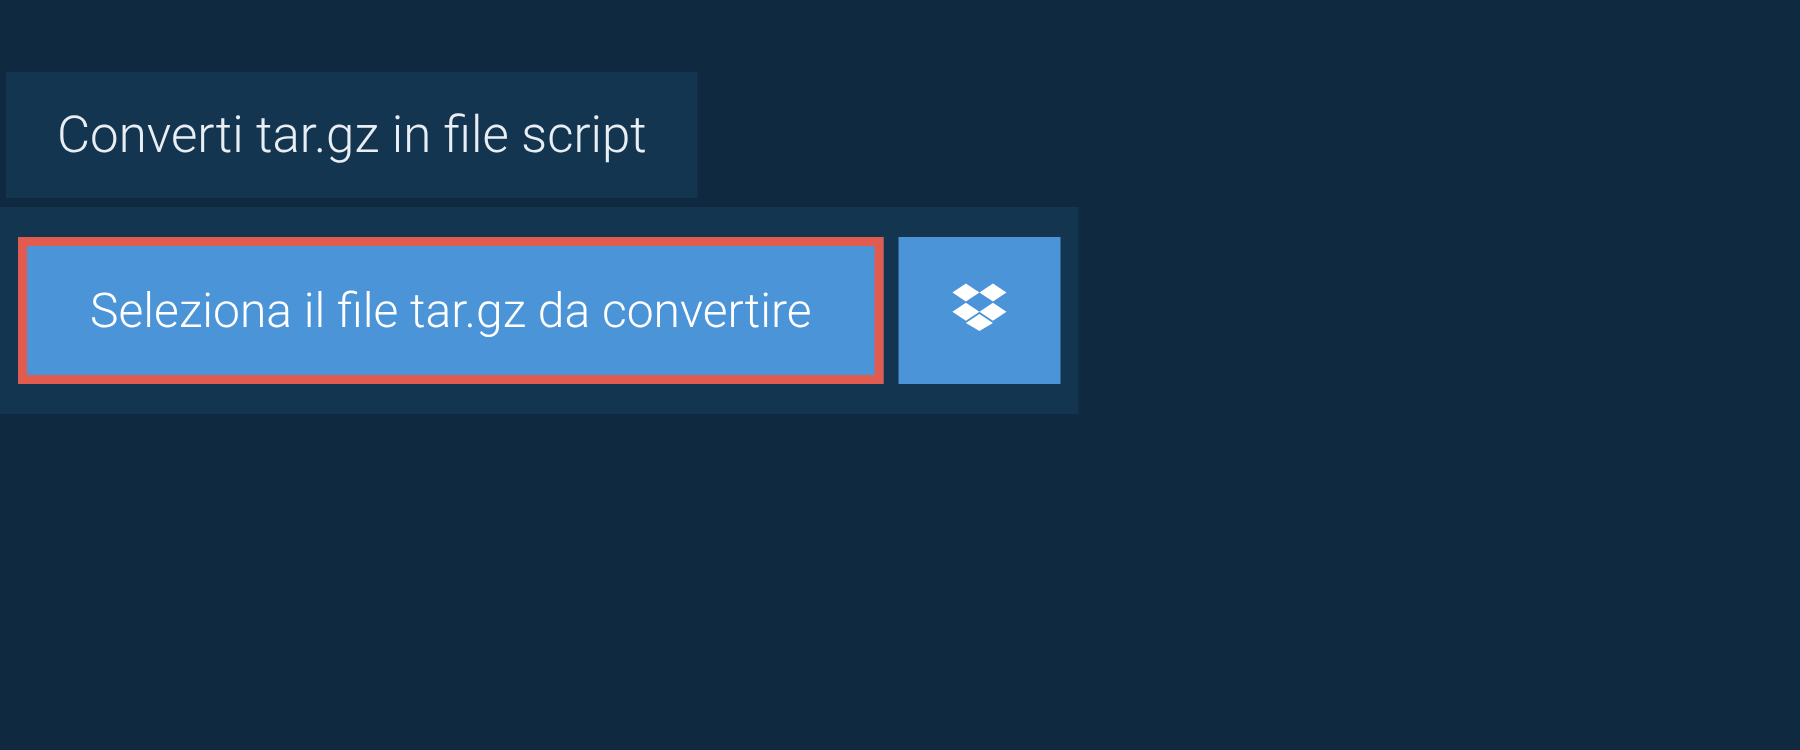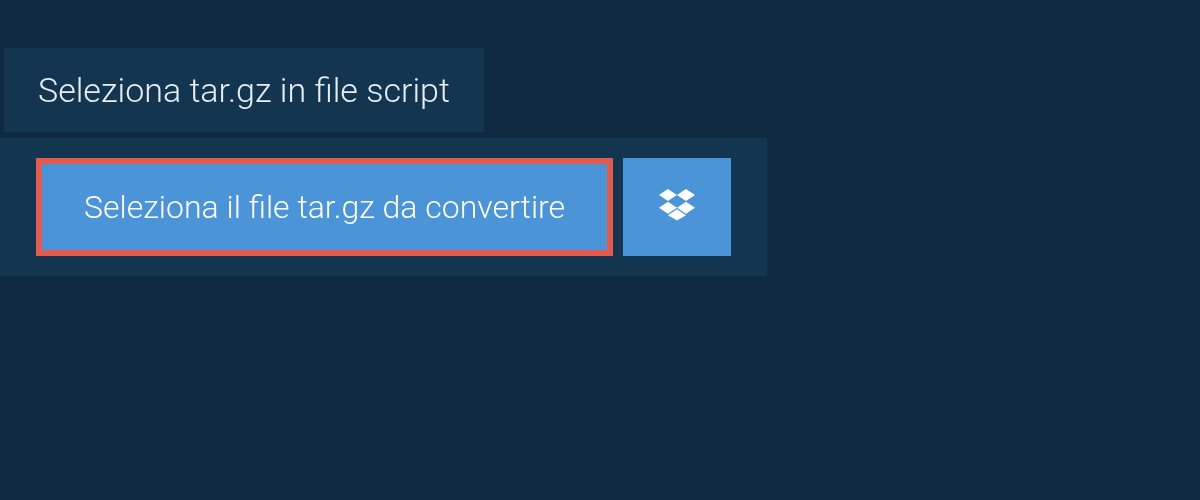--- a/index.html
+++ b/index.html
@@ -20,21 +20,21 @@
       font-size: 34px;
       font-weight: 300;
       padding: 22px 34px;
       display: inline-block;
       margin-top: 48px;
       margin-left: 4px;
     }
     .action-panel {
       background: #14354f;
       margin-top: 6px;
-      padding: 20px 36px;
+      padding: 20px 12px;
       display: flex;
       align-items: stretch;
       gap: 10px;
       width: fit-content;
     }
     .select-file-button {
       background: #4b94d8;
       border: 6px solid #e15b4f;
       color: #ffffff;
       font-size: 32px;
@@ -58,21 +58,21 @@
       width: 38px;
       height: 38px;
       fill: #ffffff;
     }
   </style>
 </head>
 <body>
 
 
 
-<div class="header-tab">Seleziona tar.gz in file script</div>
+<div class="header-tab">Converti tar.gz in file script</div>
 
 <div class="action-panel">
   <div class="select-file-button">
     <span>Seleziona il file tar.gz da convertire</span>
   </div>
   <div class="dropbox-button">
     <span>
       <svg viewBox="0 0 24 24">
         <path d="M6 2 L12 6 L6 10 L0 6 Z M18 2 L24 6 L18 10 L12 6 Z M6 10.5 L12 14.5 L6 18.5 L0 14.5 Z M18 10.5 L24 14.5 L18 18.5 L12 14.5 Z M12 15.5 L18 19.5 L12 23 L6 19.5 Z" transform="scale(0.95) translate(0.6,0)"></path>
       </svg>

